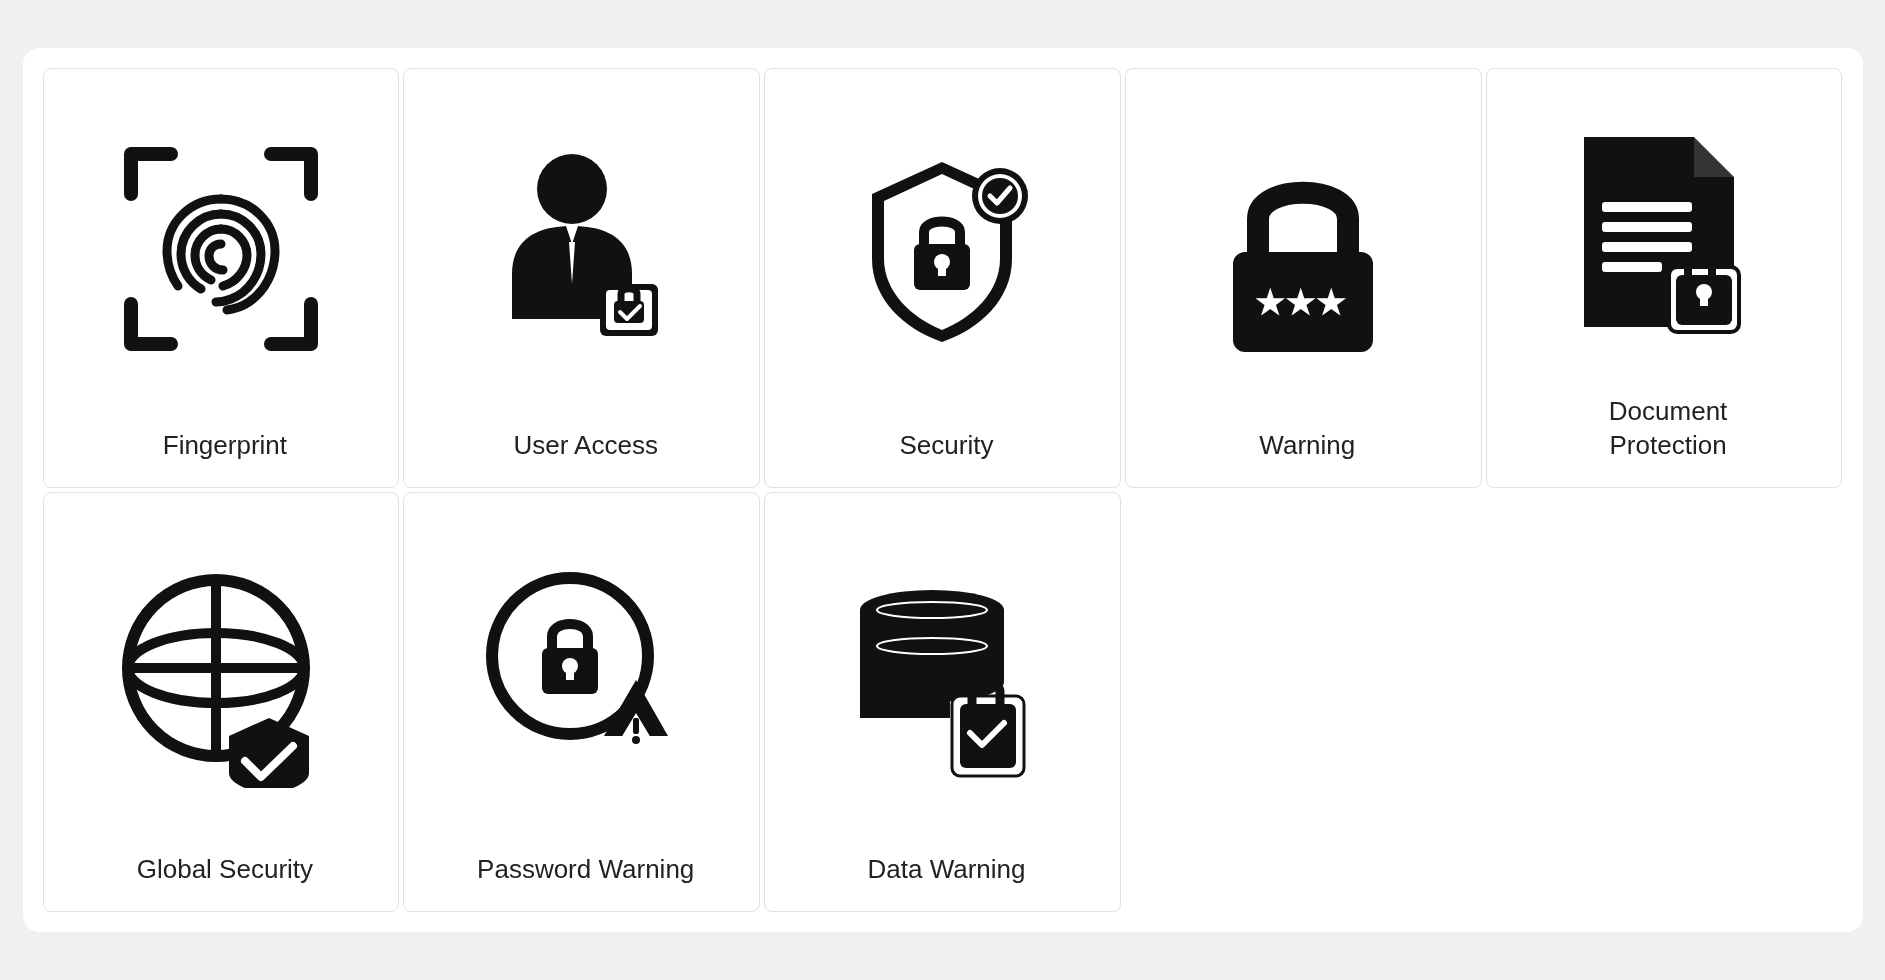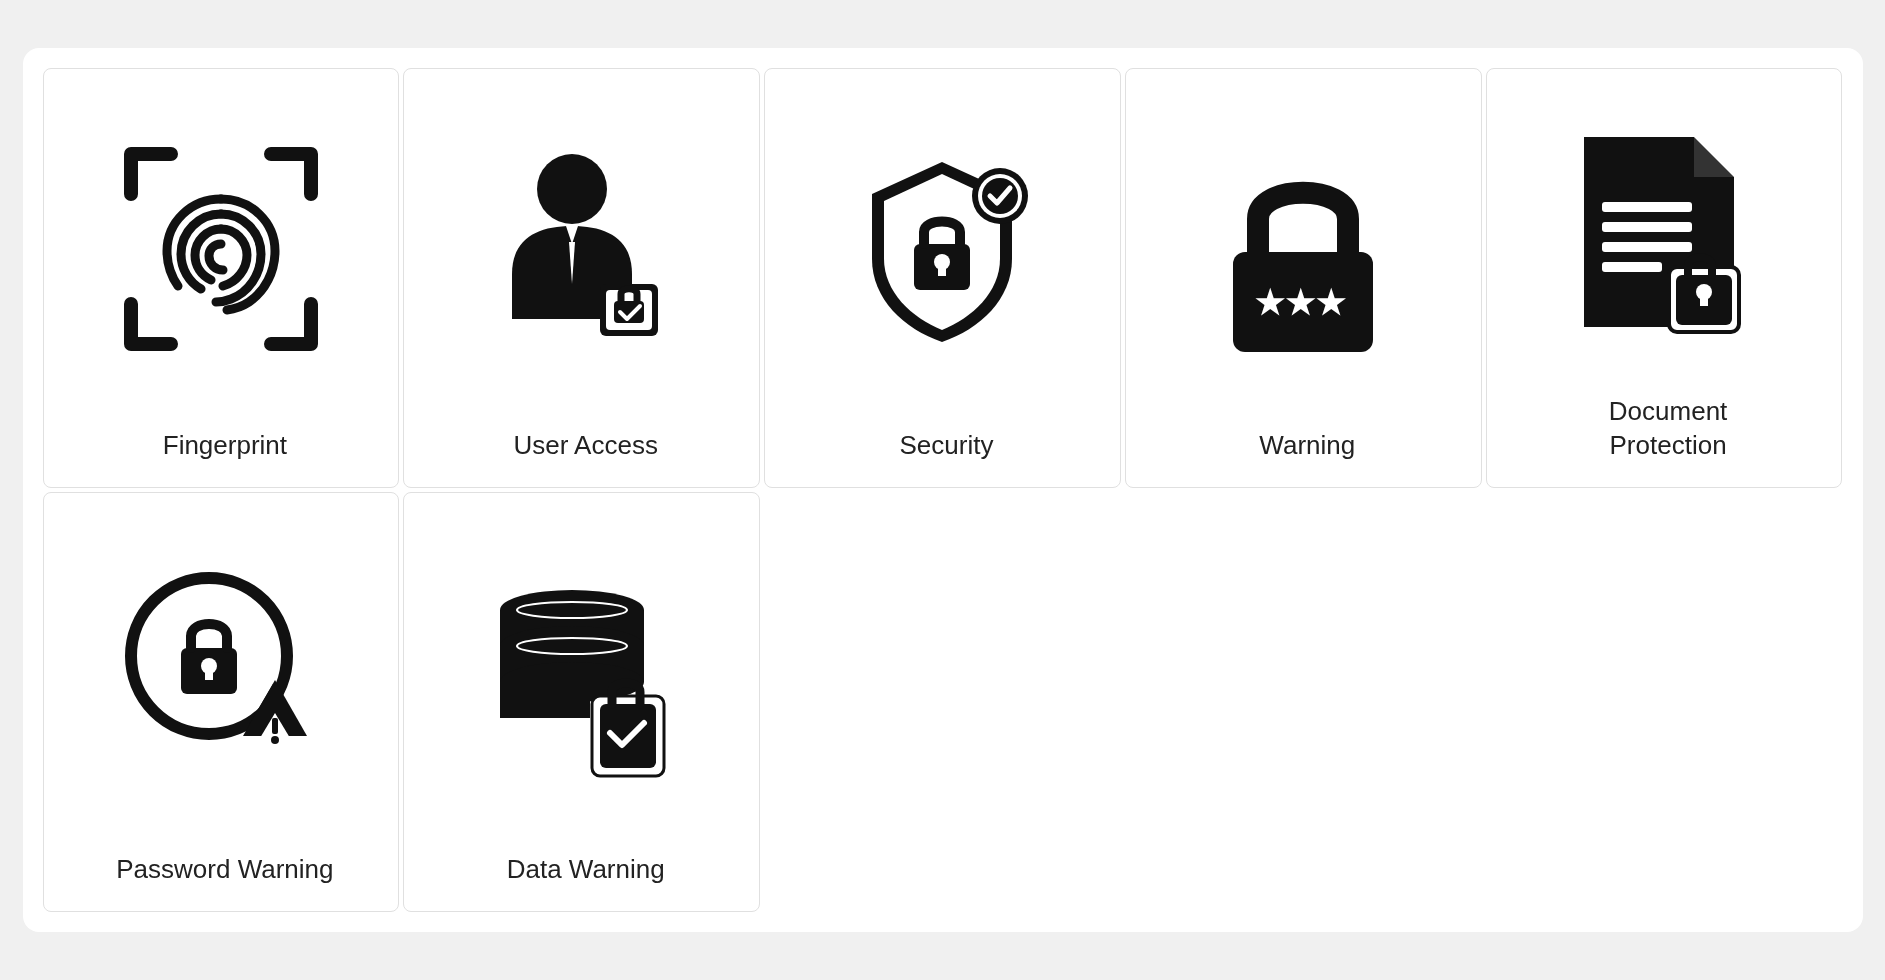--- a/index.html
+++ b/index.html
@@ -161,20 +161,39 @@
           <path d="M124,148 L124,138 C124,128 148,128 148,138 L148,148" stroke="#111" stroke-width="8" fill="none" stroke-linecap="round"></path>
 
           <circle cx="140" cy="165" r="8" fill="white"></circle>
           <rect x="136" y="165" width="8" height="14" fill="white"></rect>
         </svg>
       </div>
       <div class="label" style="white-space:pre-line">Document
 Protection</div>
     </div>
 
+    <div class="cell">
+      <div class="icon-area">
+        <svg viewBox="0 0 200 220" fill="none" xmlns="http://www.w3.org/2000/svg">
+
+          <circle cx="95" cy="100" r="88" stroke="#111" stroke-width="12" fill="none"></circle>
+
+          <ellipse cx="95" cy="100" rx="88" ry="35" stroke="#111" stroke-width="10" fill="none"></ellipse>
+
+          <line x1="95" y1="12" x2="95" y2="188" stroke="#111" stroke-width="10"></line>
+
+          <line x1="7" y1="100" x2="183" y2="100" stroke="#111" stroke-width="10"></line>
+
+          <path d="M148,150 L188,168 L188,205 C188,215 170,222 148,228 C126,222 108,215 108,205 L108,168 Z" fill="#111"></path>
+
+          <path d="M124,193 L140,209 L172,178" stroke="white" stroke-width="8" stroke-linecap="round" stroke-linejoin="round" fill="none"></path>
+        </svg>
+      </div>
+      <div class="label">Global Security</div>
+    </div>
 
     <div class="cell">
       <div class="icon-area">
         <svg viewBox="0 0 200 220" fill="none" xmlns="http://www.w3.org/2000/svg">
 
           <circle cx="88" cy="88" r="78" stroke="#111" stroke-width="12" fill="none"></circle>
 
           <rect x="60" y="80" width="56" height="46" rx="6" fill="#111"></rect>
           <path d="M70,80 L70,68 C70,52 106,52 106,68 L106,80" stroke="#111" stroke-width="10" fill="none" stroke-linecap="round"></path>
 

